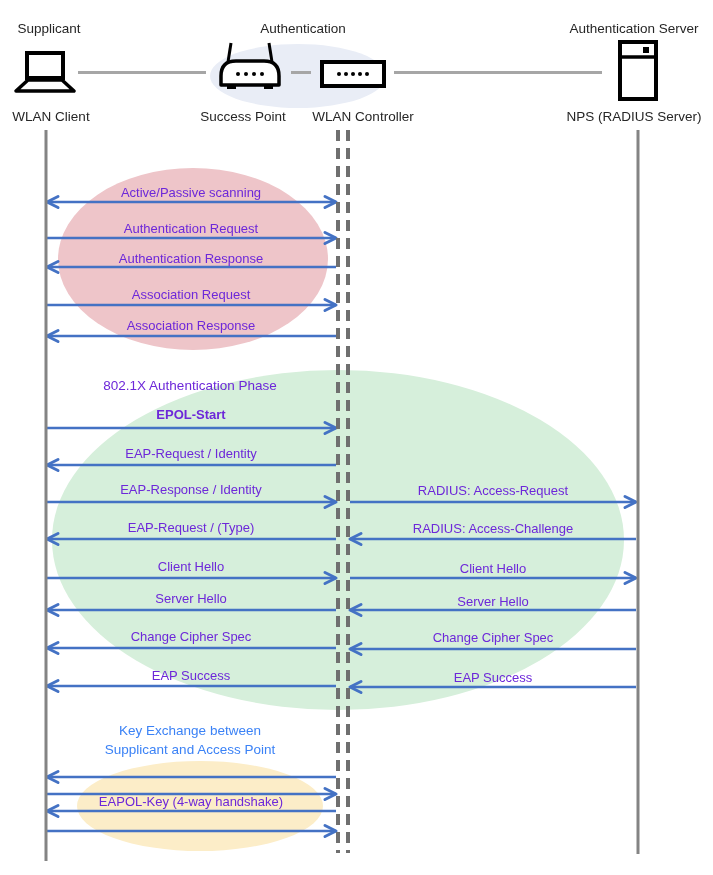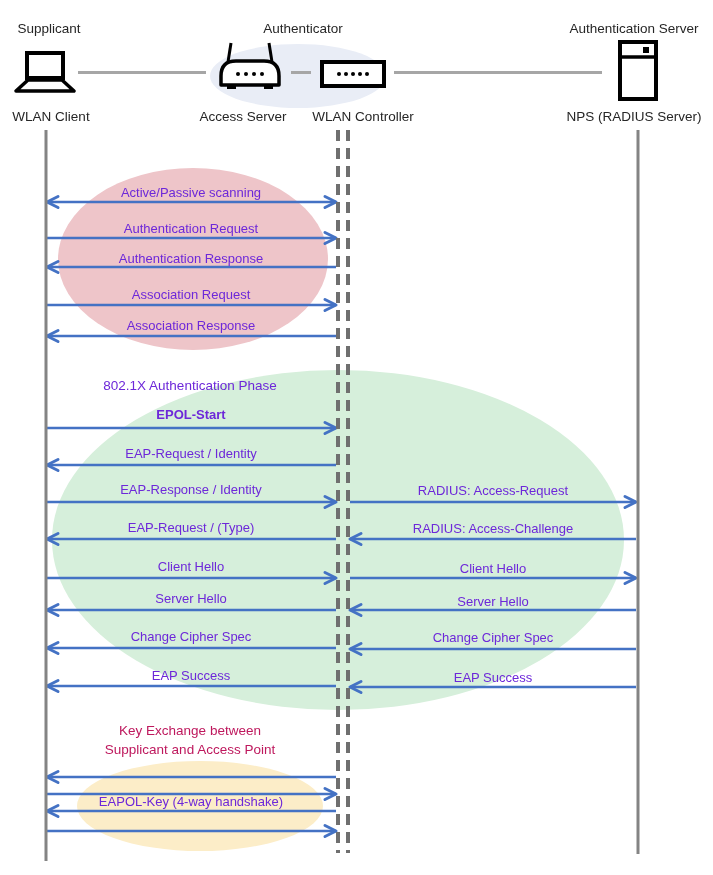--- a/index.html
+++ b/index.html
@@ -67,25 +67,25 @@
     <circle cx="47" cy="14" r="2" fill="#000"></circle>
   </svg>
 
   <svg class="icon" style="left:618px;top:40px" width="40" height="61" viewBox="0 0 40 61">
     <rect x="2" y="2" width="36" height="57" fill="#fff" stroke="#000" stroke-width="4"></rect>
     <line x1="2" y1="17" x2="38" y2="17" stroke="#000" stroke-width="3.5"></line>
     <rect x="25" y="7" width="6" height="6" fill="#000"></rect>
   </svg>
 
   <div class="hdr-label" style="left:49px;top:28px">Supplicant</div>
-  <div class="hdr-label" style="left:303px;top:28px">Authenticator</div>
+  <div class="hdr-label" style="left:303px;top:28px">Authentication</div>
   <div class="hdr-label" style="left:634px;top:28px">Authentication Server</div>
 
   <div class="hdr-label" style="left:51px;top:116px">WLAN Client</div>
-  <div class="hdr-label" style="left:243px;top:116px">Access Server</div>
+  <div class="hdr-label" style="left:243px;top:116px">Success Point</div>
   <div class="hdr-label" style="left:363px;top:116px">WLAN Controller</div>
   <div class="hdr-label" style="left:634px;top:116px">NPS (RADIUS Server)</div>
 
   <svg id="diagram-svg" width="713" height="875" viewBox="0 0 713 875">
       <ellipse cx="193" cy="259" rx="135" ry="91" fill="#eec5c9"></ellipse>
       <ellipse cx="338" cy="540" rx="286" ry="170" fill="#d6efdb"></ellipse>
       <ellipse cx="200" cy="806" rx="123" ry="45" fill="#fcedc8"></ellipse>
       <g>
         <line x1="47" y1="202" x2="336" y2="202" stroke="#4472c4" stroke-width="2.4"></line>
         <path d="M325 196.5 L336 202 L325 207.5" fill="none" stroke="#4472c4" stroke-width="3" stroke-linecap="round" stroke-linejoin="round"></path>
@@ -179,21 +179,21 @@
         <line x1="47" y1="831" x2="336" y2="831" stroke="#4472c4" stroke-width="2.4"></line>
         <path d="M325 825.5 L336 831 L325 836.5" fill="none" stroke="#4472c4" stroke-width="3" stroke-linecap="round" stroke-linejoin="round"></path>
       </g>
       <line x1="46" y1="130" x2="46" y2="861" stroke="#848484" stroke-width="3"></line>
       <line x1="638" y1="130" x2="638" y2="854" stroke="#848484" stroke-width="3"></line>
       <line x1="338" y1="130" x2="338" y2="853" stroke="#6f6f6f" stroke-width="4" stroke-dasharray="11 7"></line>
       <line x1="348" y1="130" x2="348" y2="853" stroke="#6f6f6f" stroke-width="4" stroke-dasharray="11 7"></line>
     </svg>
   <div id="overlay">
       <div class="phase-title" style="left: 190px; top: 385px; color: #6d28d9;">802.1X Authentication Phase</div>
-      <div class="phase-title" style="left: 190px; top: 740px; color: #be185d;">Key Exchange between
+      <div class="phase-title" style="left: 190px; top: 740px; color: #3b82f6;">Key Exchange between
 Supplicant and Access Point</div>
       <div class="msg-label" style="left: 191px; top: 192px;">Active/Passive scanning</div>
       <div class="msg-label" style="left: 191px; top: 228px;">Authentication Request</div>
       <div class="msg-label" style="left: 191px; top: 258px;">Authentication Response</div>
       <div class="msg-label" style="left: 191px; top: 294px;">Association Request</div>
       <div class="msg-label" style="left: 191px; top: 325px;">Association Response</div>
       <div class="msg-label" style="left: 191px; top: 414px; font-weight: bold;">EPOL-Start</div>
       <div class="msg-label" style="left: 191px; top: 453px;">EAP-Request / Identity</div>
       <div class="msg-label" style="left: 191px; top: 489px;">EAP-Response / Identity</div>
       <div class="msg-label" style="left: 493px; top: 490px;">RADIUS: Access-Request</div>

